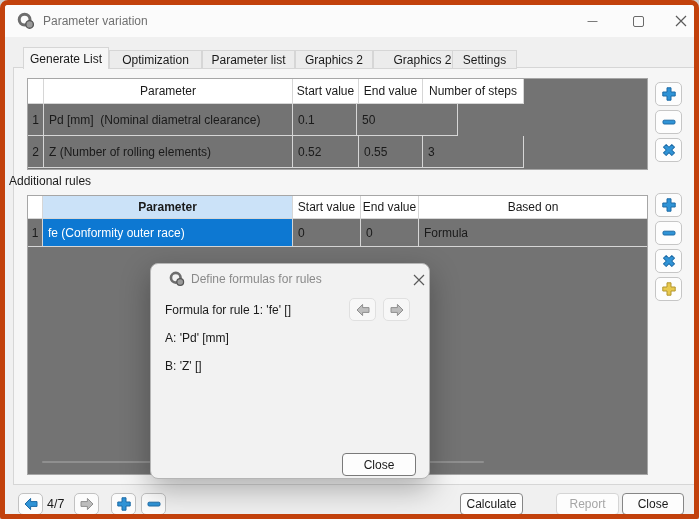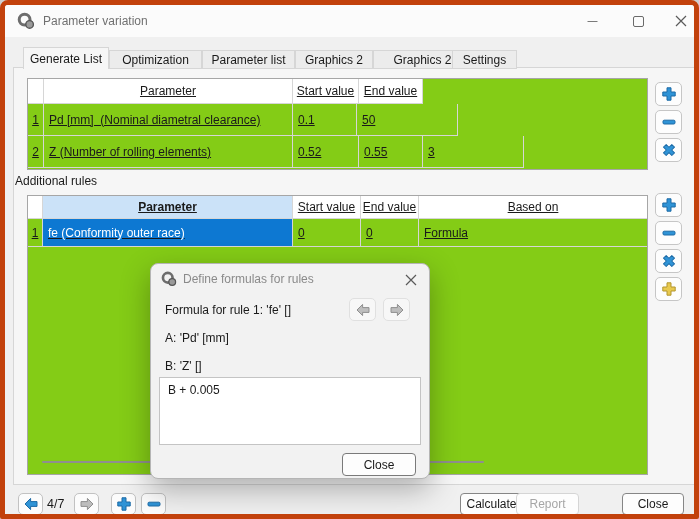--- a/index.html
+++ b/index.html
@@ -15,48 +15,48 @@
   #titlebar .title{position:absolute;left:38px;top:0;height:32px;line-height:32px;color:#707070;}
   .win-btn{position:absolute;top:1px;width:46px;height:30px;display:flex;align-items:center;justify-content:center;}
   .win-btn.minimize{left:564px}.win-btn.maximize{left:610px}.win-btn.close{left:653px;width:45px}
   
   .tab{position:absolute;top:45px;height:19px;background:#ececec;border:1px solid #d6d6d6;
        display:flex;align-items:center;justify-content:center;z-index:2;padding:0 4px;}
   .tab.active{top:42px;height:22px;background:#f6f6f6;border-bottom:none;z-index:3;}
   
   #panel{position:absolute;left:8px;top:62px;width:683px;height:418px;background:#f6f6f6;border:1px solid #d6d6d6;z-index:1;}
   
-  .tbl{position:absolute;background:#84cc16;border:1px solid #a6a6a6;z-index:2;text-decoration:underline;}
+  .tbl{position:absolute;background:#737373;border:1px solid #a6a6a6;z-index:2;}
   #table1{left:22px;top:73px;width:621px;height:92px;}
   #table2{left:22px;top:190px;width:621px;height:280px;}
   .trow{display:flex;}
   .cell{display:flex;align-items:center;border-right:1px solid #d6d6d6;border-bottom:1px solid #d6d6d6;
         padding:0 5px;white-space:pre;overflow:hidden;}
   .cell.center{justify-content:center;padding:0 2px;}
   .cell.nob{border-right:none;}
   .hdr{background:#ffffff;}
   .hdr-sel{background:#cbe2f8;font-weight:bold;}
   .row-sel{background:#0d78d2;color:#ffffff;}
   .hscroll-thumb{position:absolute;left:14px;top:265px;width:442px;height:2px;background:#8f8f8f;border-radius:1px;}
   
   .tool-btn{position:absolute;left:650px;width:27px;height:24px;background:#fdfdfd;border:1px solid #c6c6c6;
             border-radius:5px;display:flex;align-items:center;justify-content:center;z-index:2;}
   
-  .sec-label{position:absolute;left:10px;top:169px;z-index:2;}
+  .sec-label{position:absolute;left:4px;top:169px;z-index:2;}
   
   .nav-btn{position:absolute;top:488px;width:25px;height:22px;background:#fcfcfc;border:1px solid #c2c2c2;
            border-radius:5px;display:flex;align-items:center;justify-content:center;}
   #page-indicator{position:absolute;left:42px;top:488px;height:22px;line-height:22px;font-size:12.5px;}
   .btn{position:absolute;top:488px;height:22px;background:#fdfdfd;border:1px solid #868686;border-radius:4px;
        display:flex;align-items:center;justify-content:center;font-size:12px;}
   .btn.disabled{border-color:#d5d5d5;color:#a6a6a6;}
   
   #modal{position:absolute;left:145px;top:258px;width:280px;height:216px;background:#f2f2f2;
          border:1px solid #b5b5b5;border-radius:8px;box-shadow:0 10px 30px rgba(0,0,0,0.30);z-index:10;}
-  #modal .mtitlebar{position:absolute;left:0;top:0;width:100%;height:30px;}
+  #modal .mtitlebar{position:absolute;left:8px;top:0;width:100%;height:30px;}
   #modal .app-icon{position:absolute;left:10px;top:7px;width:16px;height:16px;}
   #modal .mtitle{position:absolute;left:32px;top:0;height:30px;line-height:30px;color:#8a8a8a;}
   #modal .mclose{position:absolute;right:10px;top:8px;width:16px;height:16px;display:flex;align-items:center;justify-content:center;}
   .mtext{position:absolute;left:14px;height:16px;line-height:16px;text-align:right;}
   .arrow-btn{position:absolute;top:34px;width:27px;height:23px;background:#f7f7f7;border:1px solid #e0e0e0;
              border-radius:5px;display:flex;align-items:center;justify-content:center;}
   #formula-box{position:absolute;left:8px;top:113px;width:262px;height:68px;background:#ffffff;
                border:1px solid #c4c4c4;resize:none;padding:5px 8px;font-family:"Liberation Sans",sans-serif;
                font-size:12px;color:#1a1a1a;outline:none;}
   #modal .btn{top:189px;left:191px;width:74px;height:23px;border-color:#7a7a7a;}
@@ -144,20 +144,21 @@
     </div>
 
   <div id="panel"></div>
 
   <div id="table1" class="tbl">
     <div class="trow" style="height:25px">
       <div class="cell center hdr" style="width:16px"></div>
       <div class="cell center hdr" style="width:249px">Parameter</div>
       <div class="cell center hdr" style="width:66px">Start value</div>
       <div class="cell center hdr" style="width:64px">End value</div>
+      <div class="cell center hdr" style="width:101px">Number of steps</div>
     </div>
     <div class="trow" style="height:32px">
       <div class="cell center" style="width:16px">1</div>
       <div class="cell" style="width:249px">Pd [mm]  (Nominal diametral clearance)</div>
       <div class="cell" style="width:64px">0.1</div>
       <div class="cell" style="width:101px">50</div>
     </div>
     <div class="trow" style="height:32px">
       <div class="cell center" style="width:16px">2</div>
       <div class="cell" style="width:249px">Z (Number of rolling elements)</div>
@@ -242,21 +243,20 @@
           <use href="#i-arrow-l-g"></use>
         </svg>
     </div>
     <div class="arrow-btn" style="left:232px">
       <svg width="16" height="16">
           <use href="#i-arrow-r-g"></use>
         </svg>
     </div>
     <div class="mtext" style="top:66px">A: 'Pd' [mm]</div>
     <div class="mtext" style="top:94px">B: 'Z' []</div>
-    <textarea id="formula-box" spellcheck="false" style="">B + 0.005</textarea>
     <div class="btn">Close</div>
   </div>
 
   <div class="nav-btn" style="left:13px">
     <svg width="16" height="16">
         <use href="#i-arrow-l"></use>
       </svg>
   </div>
   <div id="page-indicator">4/7</div>
   <div class="nav-btn" style="left:69px">
@@ -269,16 +269,16 @@
         <use href="#i-plus"></use>
       </svg>
   </div>
   <div class="nav-btn" style="left:136px">
     <svg width="16" height="16">
         <use href="#i-minus"></use>
       </svg>
   </div>
 
   <div class="btn" style="left:455px;width:63px">Calculate</div>
-  <div class="btn disabled" style="left:511px;width:63px">Report</div>
+  <div class="btn disabled" style="left:551px;width:63px">Report</div>
   <div class="btn" style="left:617px;width:62px">Close</div>
 
 </div>
 
 </body></html>

